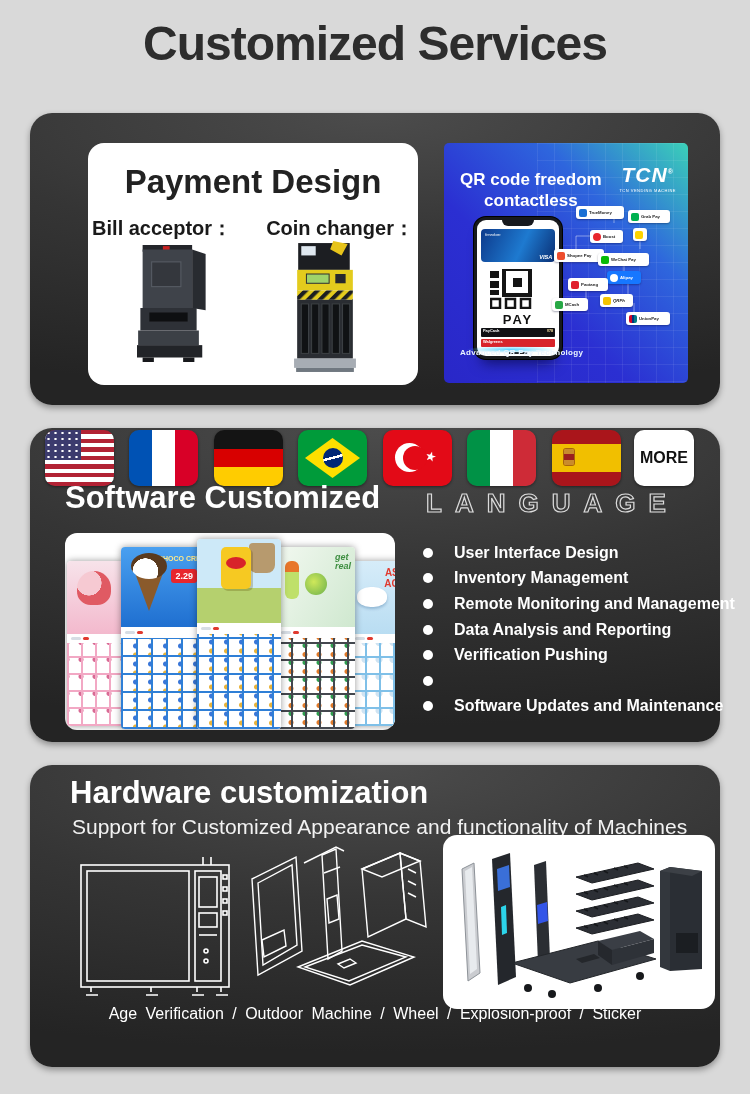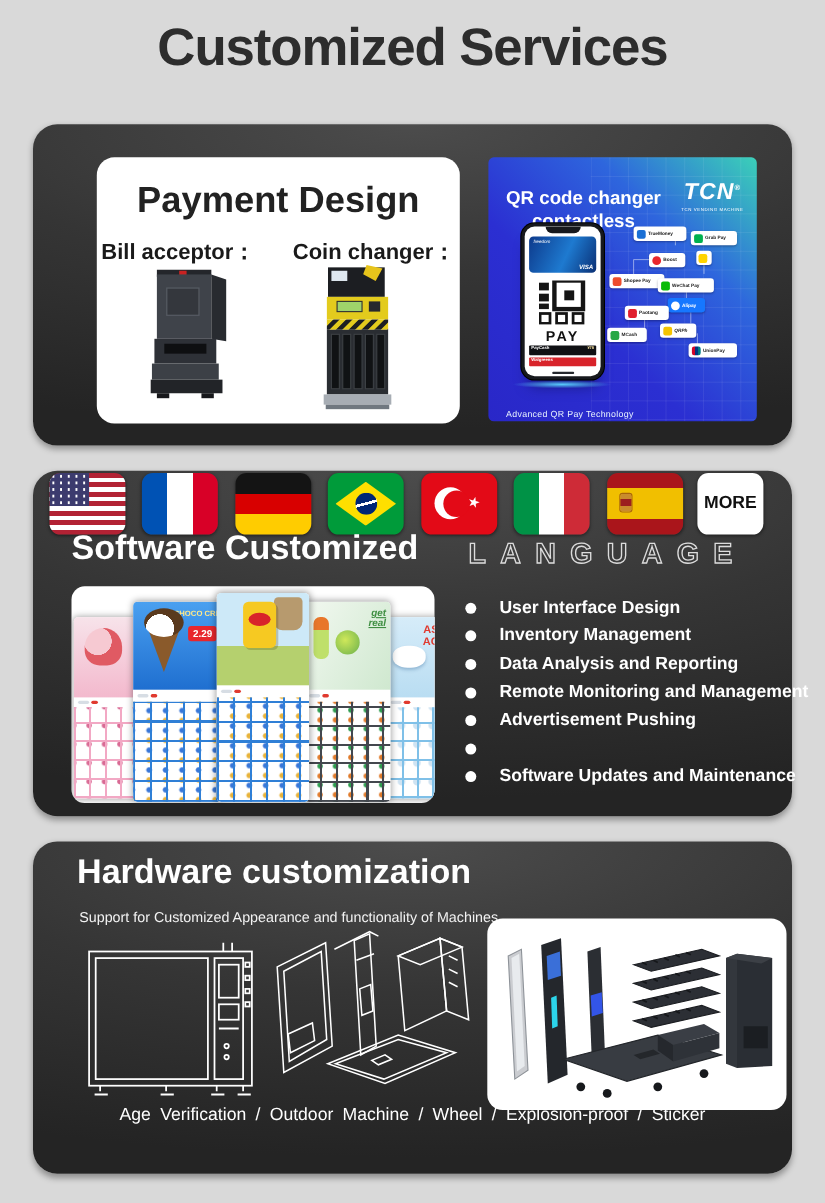--- a/index.html
+++ b/index.html
@@ -50,39 +50,39 @@
       linear-gradient(90deg,rgba(255,255,255,.14) 1px,transparent 1px);
     background-size:17px 17px;
   }
   .qr-title{position:absolute;left:16px;top:26px;color:#fff;font-weight:bold;font-size:17px;line-height:21px;}
   .qr-title .l2{display:block;text-align:center;}
   .tcn-logo{position:absolute;right:12px;top:20px;text-align:center;color:#fff;}
   .tcn-main{font-size:21px;font-weight:900;letter-spacing:1px;font-style:italic;}
   .tcn-main sup{font-size:7px;font-style:normal;}
   .tcn-sub{font-size:4px;letter-spacing:.5px;margin-top:1px;}
   
-  .phone{position:absolute;left:30px;top:60px;width:75px;height:142px;
+  .phone{position:absolute;left:30px;top:74px;width:88px;height:142px;
     background:#17191d;border-radius:12px;padding:3px;box-sizing:border-box;
     box-shadow:0 0 0 1px #000,0 12px 14px -8px rgba(0,0,40,.6);}
   .phone-screen{position:relative;width:100%;height:100%;background:#fff;border-radius:9px;overflow:hidden;}
   .notch{position:absolute;top:0;left:50%;transform:translateX(-50%);width:32px;height:6px;background:#17191d;border-radius:0 0 6px 6px;}
   .bank-card{position:absolute;left:4px;right:4px;top:9px;height:33px;border-radius:4px;
     background:linear-gradient(115deg,#0d3a8c 0%,#1e7ad0 55%,#0a2f74 100%);}
   .bank-name{position:absolute;left:4px;top:3px;color:#fff;font-size:6px;transform:scale(.7);transform-origin:left top;font-style:italic;}
   .bank-net{position:absolute;right:3px;bottom:2px;color:#fff;font-size:7px;font-weight:bold;font-style:italic;transform:scale(.8);transform-origin:right bottom;}
   .qr-svg{position:absolute;left:13px;top:49px;}
   .pay-word{position:absolute;left:0;right:0;top:92px;text-align:center;font-size:13px;font-weight:900;color:#111;letter-spacing:2px;}
   .prow1{position:absolute;left:4px;right:4px;top:108px;height:9px;background:#101114;border-radius:1px;color:#fff;}
   .prow2{position:absolute;left:4px;right:4px;top:119px;height:8px;background:#d8232a;border-radius:1px;color:#fff;}
   .prow-l{position:absolute;left:2px;top:1px;font-size:6px;transform:scale(.65);transform-origin:left top;font-weight:bold;white-space:nowrap;}
   .prow-r{position:absolute;right:2px;top:1px;font-size:6px;transform:scale(.6);transform-origin:right top;font-weight:bold;white-space:nowrap;color:#ffe9a8;}
   .homebar{position:absolute;bottom:2px;left:50%;transform:translateX(-50%);width:20px;height:2px;border-radius:2px;background:#25282d;}
   .phone-glow{position:absolute;left:22px;top:203px;width:90px;height:7px;border-radius:50%;
     background:radial-gradient(closest-side,rgba(90,210,255,.95),rgba(90,210,255,0));}
-  .qr-footer{position:absolute;left:16px;bottom:2px;color:#eaf4ff;font-size:8px;font-weight:normal;letter-spacing:.3px;}
+  .qr-footer{position:absolute;left:16px;bottom:26px;color:#eaf4ff;font-size:8px;font-weight:bold;letter-spacing:.3px;}
   
   .pill{position:absolute;height:13px;background:#fff;border-radius:3px;display:flex;align-items:center;
     padding:0 3px;gap:2px;box-shadow:0 1px 2px rgba(0,0,40,.35);}
   .pill .ic{width:8px;height:8px;border-radius:2px;flex:none;}
   .pill .lb{font-size:6px;transform:scale(.72);transform-origin:left center;white-space:nowrap;color:#222;font-weight:bold;}
   .pill.alipay{background:#1677ff;} .pill.alipay .lb{color:#fff;} .pill.alipay .ic{background:#fff !important;border-radius:50%;}
   .pill.tng{padding:0 2px;} .pill.tng .ic{border-radius:2px;}
   .pill .ic.keep{background:linear-gradient(90deg,#d10429 0 33%,#01357e 33% 66%,#007b84 66%);}
   .pill-lines{position:absolute;left:0;top:0;pointer-events:none;}
 
@@ -150,35 +150,35 @@
   .scoop{position:absolute;left:10px;top:6px;width:36px;height:26px;border-radius:50%;
     background:radial-gradient(circle at 40% 70%,#fff 0 45%,#5a3a1e 46%);}
   .ice-txt{position:absolute;right:3px;top:8px;color:#ffe98a;font-size:7px;font-weight:bold;white-space:nowrap;}
   .ice-badge{position:absolute;right:4px;top:22px;background:#e8262d;color:#fff;font-size:9px;font-weight:bold;
     padding:2px 4px;border-radius:3px;}
   .b-chips{background:linear-gradient(180deg,#cde9f8 0 58%,#b5d06e 58%);}
   .chip-bag{position:absolute;left:24px;top:8px;width:30px;height:42px;border-radius:5px;background:#f6c922;box-shadow:2px 2px 0 rgba(90,70,0,.25);}
   .chip-bag::after{content:"";position:absolute;left:5px;top:10px;width:20px;height:12px;border-radius:50%;background:#d8232a;}
   .chip-sack{position:absolute;right:6px;top:4px;width:26px;height:30px;border-radius:4px 4px 8px 8px;background:#b79a6e;}
   .b-drink{background:linear-gradient(120deg,#f2f8f0,#cfe8cf);}
-  .drink-txt{position:absolute;right:4px;top:6px;color:#3e8e41;font-size:9px;font-style:italic;font-weight:bold;line-height:9px;text-align:right;text-decoration:underline;}
+  .drink-txt{position:absolute;right:4px;top:6px;color:#3e8e41;font-size:9px;font-style:italic;font-weight:bold;line-height:9px;text-align:left;}
   .drink-bottle{position:absolute;left:8px;top:14px;width:14px;height:38px;border-radius:6px;background:linear-gradient(180deg,#e8762a 0 30%,#bfe06a 30%);}
   .drink-leaf{position:absolute;left:28px;top:26px;width:22px;height:22px;border-radius:50%;background:radial-gradient(circle at 40% 40%,#cfe85a,#6ab04c);}
   .b-mask{background:linear-gradient(180deg,#d6ecf9,#b9ddf2);}
   .mask-shape{position:absolute;left:6px;top:26px;width:30px;height:20px;border-radius:45%;background:#fff;box-shadow:0 2px 3px rgba(0,60,120,.25);}
   .mask-txt{position:absolute;right:3px;top:6px;color:#e03a2f;font-size:10px;font-weight:900;line-height:11px;text-align:right;}
   
   .features{position:absolute;left:393px;top:112px;}
   .feat{display:flex;align-items:center;gap:21px;height:25.6px;}
   .feat .dot{width:10px;height:10px;border-radius:50%;background:#fff;flex:none;}
   .feat .ftx{color:#fff;font-size:16px;font-weight:bold;white-space:nowrap;}
 
   
   .hw-heading{position:absolute;left:40px;top:10px;color:#fff;font-size:31px;font-weight:bold;}
-  .hw-sub{position:absolute;left:42px;top:61px;color:#f2f2f2;font-size:13px;}
+  .hw-sub{position:absolute;left:42px;top:50px;color:#f2f2f2;font-size:21px;}
   .wire1{position:absolute;left:45px;top:90px;}
   .wire2{position:absolute;left:212px;top:74px;}
   .exploded-card{position:absolute;left:413px;top:70px;width:272px;height:174px;background:#fff;border-radius:14px;overflow:hidden;}
   .exploded-card svg{position:absolute;left:4px;top:6px;}
   .hw-caption{position:absolute;left:0;top:240px;width:100%;text-align:center;color:#fff;font-size:16px;word-spacing:4px;}
 </style>
 </head>
 <body>
 
 <div class="page-title">Customized Services</div>
@@ -225,21 +225,21 @@
       <rect x="37" y="61" width="7" height="48" fill="#101214" stroke="#3c4044" stroke-width="1"></rect>
       <rect x="47" y="61" width="7" height="48" fill="#101214" stroke="#3c4044" stroke-width="1"></rect>
       <rect x="0" y="114" width="60" height="9" fill="#a7adb4"></rect>
       <rect x="2" y="123" width="56" height="4" fill="#707880"></rect>
     </svg>
   </div>
 
   <div class="qr-card">
     <div class="qr-grid"></div>
     <div class="qr-title">
-      <span>QR code changer</span>
+      <span>QR code freedom</span>
       <span class="l2">contactless</span>
     </div>
     <div class="tcn-logo">
       <div class="tcn-main"><span>TCN</span><sup>®</sup></div>
       <div class="tcn-sub">TCN VENDING MACHINE</div>
     </div>
 
     <div class="phone">
       <div class="phone-screen">
         <div class="notch"></div>
@@ -408,29 +408,29 @@
     <div class="feat">
         <span class="dot"></span>
         <span class="ftx">User Interface Design</span>
       </div>
     <div class="feat">
         <span class="dot"></span>
         <span class="ftx">Inventory Management</span>
       </div>
     <div class="feat">
         <span class="dot"></span>
+        <span class="ftx">Remote Monitoring and Management</span>
+      </div>
+    <div class="feat">
+        <span class="dot"></span>
         <span class="ftx">Data Analysis and Reporting</span>
       </div>
     <div class="feat">
         <span class="dot"></span>
-        <span class="ftx">Remote Monitoring and Management</span>
-      </div>
-    <div class="feat">
-        <span class="dot"></span>
-        <span class="ftx">Advertisement Pushing</span>
+        <span class="ftx">Verification Pushing</span>
       </div>
     <div class="feat">
         <span class="dot"></span>
       </div>
     <div class="feat">
         <span class="dot"></span>
         <span class="ftx">Software Updates and Maintenance</span>
       </div>
   </div>
 </div>

